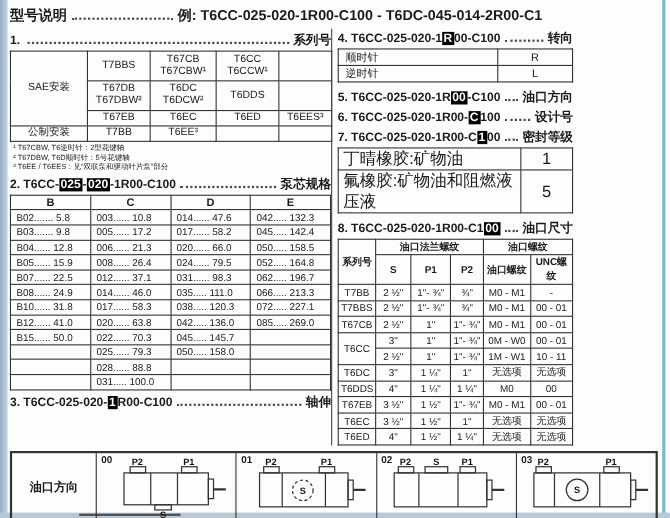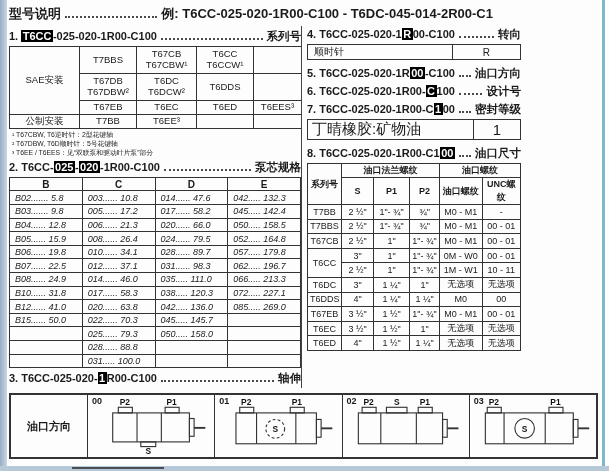--- a/index.html
+++ b/index.html
@@ -28,21 +28,21 @@
   table{border-collapse:collapse;width:100%;table-layout:fixed;}
   td,th{border:1px solid #333;text-align:center;padding:0 2px;overflow:hidden;}
 
   .t1{font-size:9.5px;}
   .t1 td{white-space:pre-line;line-height:1.15;height:13px;}
   .t1 tr:nth-child(1) td,.t1 tr:nth-child(2) td{height:26px;}
   .footnotes{font-size:6.8px;line-height:1.3;margin:2px 0 2px 3px;color:#222;}
 
   .t2{font-size:9px;}
   .t2 th{height:12px;font-size:10px;}
-  .t2 td{height:12.6px;text-align:left;padding-left:5px;white-space:nowrap;font-style:italic;}
+  .t2 td{height:12.6px;text-align:left;padding-left:5px;white-space:nowrap;}
 
   .t4{font-size:10px;}
   .t4 td{height:14px;}
   .t4 td:first-child{text-align:left;padding-left:6px;}
 
   .t7{font-size:15px;}
   .t7 td{height:14px;}
   .t7 td:first-child{text-align:left;padding-left:4px;}
 
   .t8{font-size:9px;}
@@ -73,21 +73,20 @@
     <span class="lead"></span>
     <span>例: T6CC-025-020-1R00-C100 - T6DC-045-014-2R00-C1</span>
   </div>
 
   <div class="cols">
 
     <div class="col-left">
 
       <div class="sec-h">
         <span class="num">1.</span>
-        <span><span></span><span class="hl">T6CC</span><span></span><span>-025-020-1R00-C100</span></span>
         <span class="lead"></span>
         <span class="sh-label">系列号</span>
       </div>
 
       <table class="t1">
         <colgroup>
             <col style="width:70px">
             <col style="width:57px">
             <col style="width:60px">
             <col style="width:57px">
@@ -168,26 +167,20 @@
               <td>020...... 66.0</td>
               <td>050..... 158.5</td>
             </tr>
             <tr>
               <td>B05...... 15.9</td>
               <td>008...... 26.4</td>
               <td>024...... 79.5</td>
               <td>052..... 164.8</td>
             </tr>
             <tr>
-              <td>B06...... 19.8</td>
-              <td>010...... 34.1</td>
-              <td>028...... 89.7</td>
-              <td>057..... 179.8</td>
-            </tr>
-            <tr>
               <td>B07...... 22.5</td>
               <td>012...... 37.1</td>
               <td>031...... 98.3</td>
               <td>062..... 196.7</td>
             </tr>
             <tr>
               <td>B08...... 24.9</td>
               <td>014...... 46.0</td>
               <td>035..... 111.0</td>
               <td>066..... 213.3</td>
@@ -251,20 +244,24 @@
       <table class="t4">
         <colgroup>
             <col style="width:68%">
             <col style="width:32%">
           </colgroup>
         <tbody>
             <tr>
               <td>顺时针</td>
               <td>R</td>
             </tr>
+            <tr>
+              <td>逆时针</td>
+              <td>L</td>
+            </tr>
           </tbody>
       </table>
 
       <div class="sec-h" style="margin-top:6px">
         <span class="num">5.</span>
         <span><span>T6CC-025-020-1R</span><span class="hl">00</span><span>-C100</span></span>
         <span class="lead"></span>
         <span class="sh-label">油口方向</span>
       </div>
 
@@ -284,20 +281,24 @@
 
       <table class="t7">
         <colgroup>
             <col style="width:78%">
             <col style="width:22%">
           </colgroup>
         <tbody>
             <tr>
               <td>丁晴橡胶:矿物油</td>
               <td>1</td>
+            </tr>
+            <tr>
+              <td>氟橡胶:矿物油和阻燃液压液</td>
+              <td>5</td>
             </tr>
           </tbody>
       </table>
 
       <div class="sec-h" style="margin-top:6px">
         <span class="num">8.</span>
         <span><span>T6CC-025-020-1R00-C1</span><span class="hl">00</span><span></span></span>
         <span class="lead"></span>
         <span class="sh-label">油口尺寸</span>
       </div>

